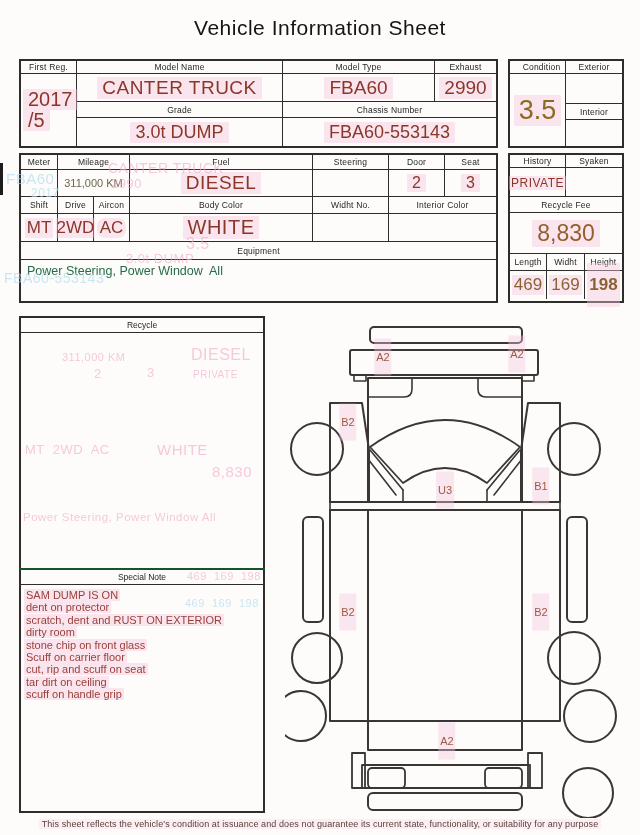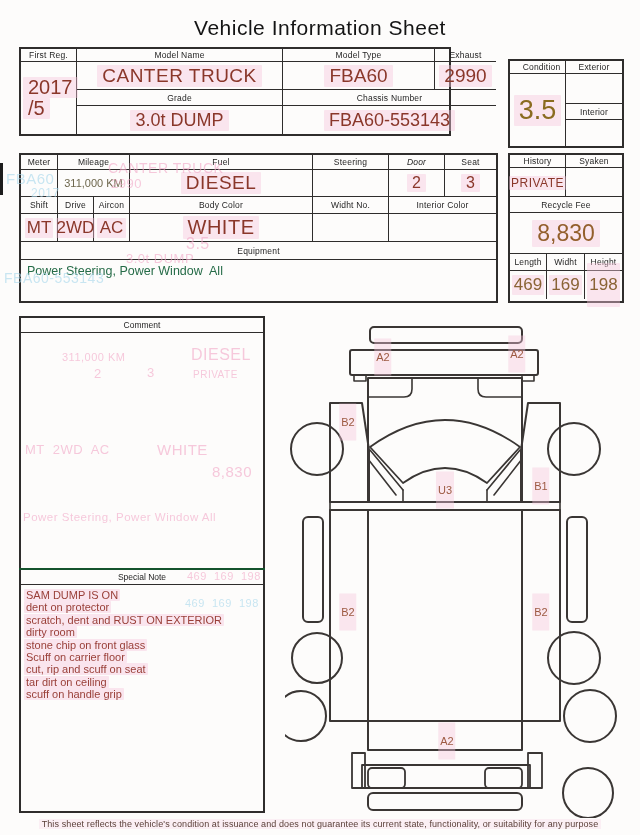--- a/index.html
+++ b/index.html
@@ -48,21 +48,21 @@
   #disclaimer span{background:rgba(246,198,220,.22);padding:0 3px;}
 </style>
 </head>
 <body>
 
 <div id="sheet">
 
   <div id="title">Vehicle Information Sheet</div>
   <div id="edge-artifact"></div>
 
-  <div class="box" style="left:19px;top:47px;width:432px;height:89px;">
+  <div class="box" style="left:19px;top:59px;width:479px;height:89px;">
     <div class="grid" style="grid-template-columns:56px 206px 152px 61px;grid-template-rows:13px 28px 16px 28px;">
       <div class="cell h br bb" style="grid-area:1/1/2/2;">First Reg.</div>
       <div class="cell h br bb" style="grid-area:1/2/2/3;">Model Name</div>
       <div class="cell h br bb" style="grid-area:1/3/2/4;">Model Type</div>
       <div class="cell h bb" style="grid-area:1/4/2/5;">Exhaust</div>
 
       <div class="cell br fr-val maroon" style="grid-area:2/1/5/2;">
         <span class="hl">2017</span>
         <span class="hl">/5</span>
       </div>
@@ -99,21 +99,21 @@
       <div class="cell" style="grid-area:4/2/5/3;"></div>
     </div>
   </div>
 
   <div class="box" style="left:19px;top:153px;width:479px;height:150px;">
     <div class="grid" style="grid-template-columns:37px 36px 36px 183px 76px 56px 51px;grid-template-rows:15px 27px 17px 28px 18px 41px;">
       <div class="cell h br bb" style="grid-area:1/1/2/2;">Meter</div>
       <div class="cell h br bb" style="grid-area:1/2/2/4;">Mileage</div>
       <div class="cell h br bb" style="grid-area:1/4/2/5;">Fuel</div>
       <div class="cell h br bb" style="grid-area:1/5/2/6;">Steering</div>
-      <div class="cell h br bb" style="grid-area:1/6/2/7;font-style:italic;">Door</div>
+      <div class="cell h br bb" style="grid-area:1/6/2/7;">Door</div>
       <div class="cell h bb" style="grid-area:1/7/2/8;">Seat</div>
 
       <div class="cell br bb" style="grid-area:2/1/3/2;"></div>
       <div class="cell br bb olive" style="grid-area:2/2/3/4;font-size:11px;">311,000 KM</div>
       <div class="cell br bb maroon" style="grid-area:2/4/3/5;font-size:19px;letter-spacing:.5px;">
         <span class="hl">DIESEL</span>
         </div>
       <div class="cell br bb" style="grid-area:2/5/3/6;"></div>
       <div class="cell br bb maroon" style="grid-area:2/6/3/7;font-size:16px;">
         <span class="hl">2</span>
@@ -129,21 +129,21 @@
       <div class="cell h br bb" style="grid-area:3/5/4/6;">Widht No.</div>
       <div class="cell h bb" style="grid-area:3/6/4/8;">Interior Color</div>
 
       <div class="cell br bb maroon" style="grid-area:4/1/5/2;font-size:17px;">
         <span class="hl" style="padding:0 2px;">MT</span>
         </div>
       <div class="cell br bb maroon" style="grid-area:4/2/5/3;font-size:17px;">
         <span class="hl" style="padding:0 1px;">2WD</span>
         </div>
       <div class="cell br bb maroon" style="grid-area:4/3/5/4;font-size:17px;">
-        <span class="hl" style="padding:0 3px;">AC</span>
+        <span class="hl" style="padding:0 3px;border-radius:8px;">AC</span>
         </div>
       <div class="cell br bb maroon" style="grid-area:4/4/5/5;font-size:20px;letter-spacing:.5px;">
         <span class="hl">WHITE</span>
         </div>
       <div class="cell br bb" style="grid-area:4/5/5/6;"></div>
       <div class="cell bb" style="grid-area:4/6/5/8;"></div>
 
       <div class="cell h bb" style="grid-area:5/1/6/8;">Equipment</div>
       <div class="cell green" style="grid-area:6/1/7/8;justify-content:flex-start;align-items:flex-start;padding:4px 0 0 6px;font-size:12.5px;white-space:pre;">Power Steering, Power Window  All</div>
     </div>
@@ -171,28 +171,28 @@
         <div class="cell h br bb" style="grid-area:1/1/2/2;">Length</div>
         <div class="cell h br bb" style="grid-area:1/2/2/3;">Widht</div>
         <div class="cell h bb" style="grid-area:1/3/2/4;">Height</div>
         <div class="cell br dimv" style="grid-area:2/1/3/2;font-size:17px;">
           <span class="hl" style="padding:0 2px;">469</span>
           </div>
         <div class="cell br dimv" style="grid-area:2/2/3/3;font-size:17px;">
           <span class="hl" style="padding:0 2px;">169</span>
           </div>
         <div class="cell dimv" style="grid-area:2/3/3/4;font-size:17px;">
-          <span class="hl" style="padding:12px 2px;">198</span>
+          <span class="hl" style="padding:12px 2px;font-weight:bold;">198</span>
           </div>
       </div>
     </div>
   </div>
 
   <div class="box" id="comment-box">
-    <div class="band">Comment</div>
+    <div class="band">Recycle</div>
     <div style="height:230px;"></div>
     <div id="special-note-sec">
       <div class="band">Special Note</div>
       <div id="note-lines">
           <div class="note-line"><span class="hl">SAM DUMP IS ON</span></div>
           <div class="note-line"><span class="hl">dent on protector</span></div>
           <div class="note-line"><span class="hl">scratch, dent and RUST ON EXTERIOR</span></div>
           <div class="note-line"><span class="hl">dirty room</span></div>
           <div class="note-line"><span class="hl">stone chip on front glass</span></div>
           <div class="note-line"><span class="hl">Scuff on carrier floor</span></div>

